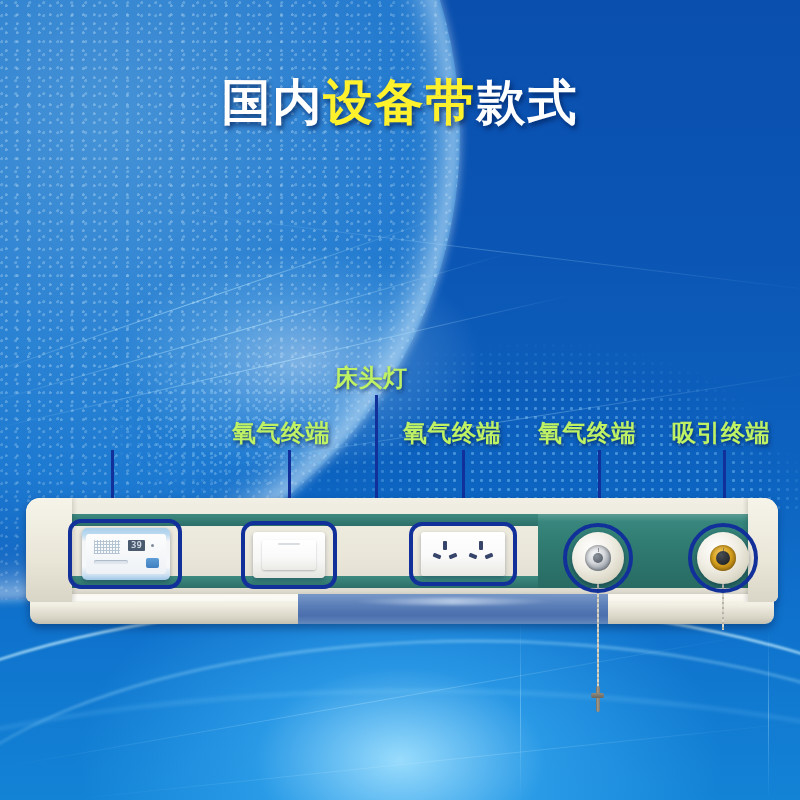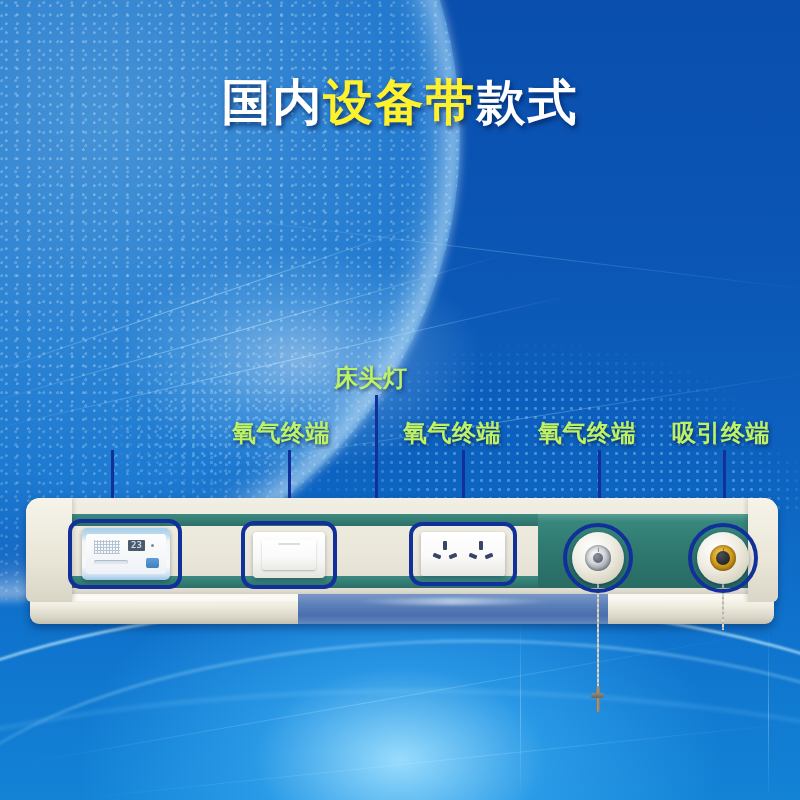--- a/index.html
+++ b/index.html
@@ -344,21 +344,21 @@
     </div>
     <div class="rail">
       <div class="rail-hl"></div>
       <div class="rail-blue"></div>
     </div>
   </div>
 
   <div class="intercom">
     <div class="ic-face">
       <div class="ic-grille"></div>
-      <div class="ic-display">23</div>
+      <div class="ic-display">39</div>
       <div class="ic-led"></div>
       <div class="ic-slot"></div>
       <div class="ic-btn"></div>
     </div>
   </div>
 
   <div class="switch">
     <div class="switch-rocker"></div>
   </div>
 

